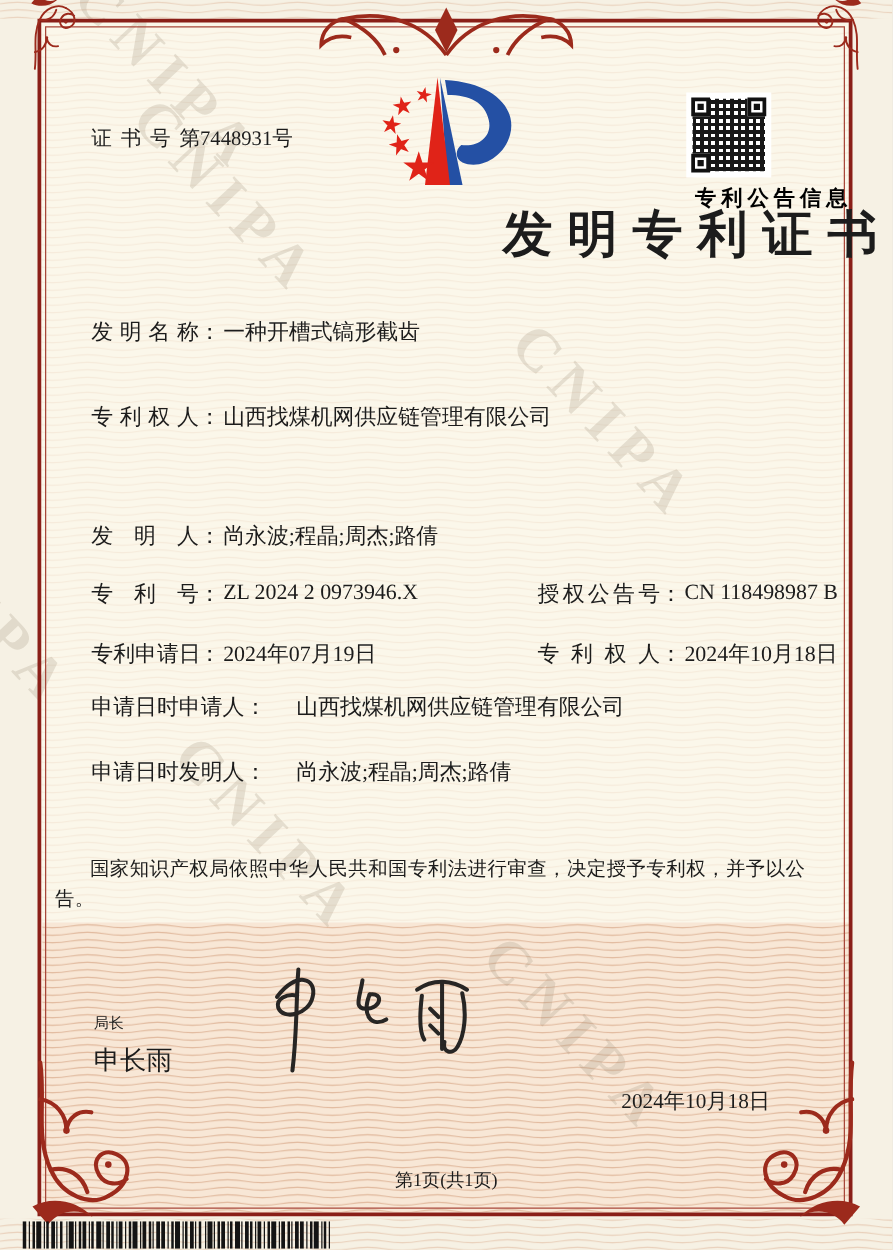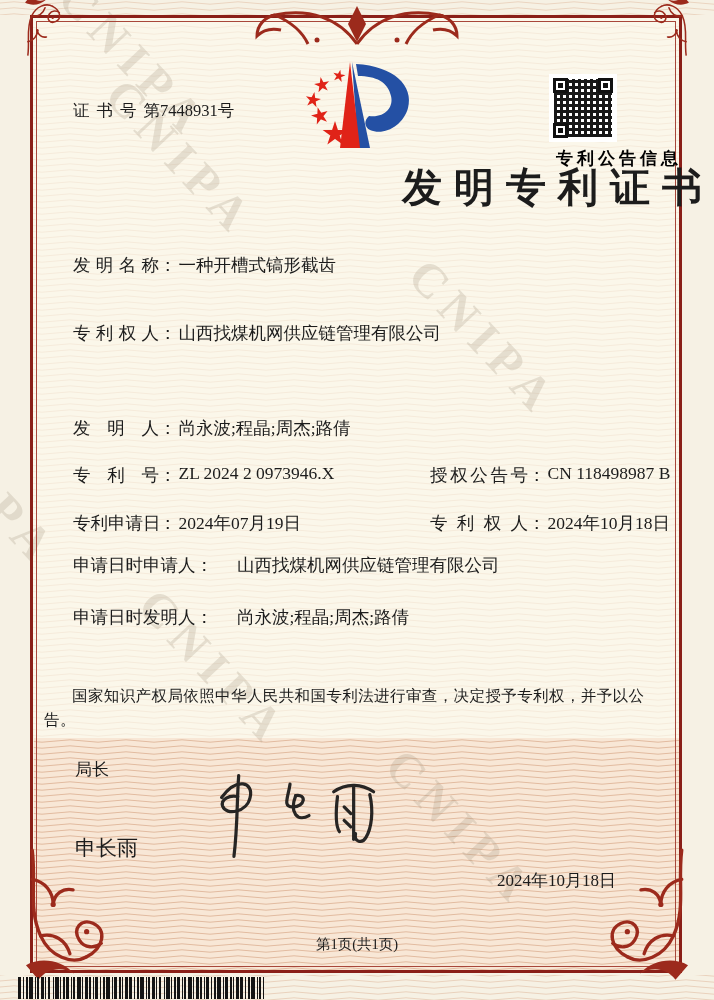--- a/index.html
+++ b/index.html
@@ -42,21 +42,21 @@
   .f-value{display:inline-block;vertical-align:top;margin-left:2px;}
   .f-value-gap{margin-left:24px;}
   .f-right{position:absolute;left:357px;top:0;white-space:nowrap;}
   .f-right .f-label{width:98px;}
   .addr-val{display:inline-block;vertical-align:top;margin-left:2px;line-height:23px;white-space:normal;width:470px;}
   
   .statement{position:absolute;left:44px;top:684px;width:604px;font-size:15.5px;
     line-height:23.5px;letter-spacing:0.4px;}
   .statement .l1{text-indent:28px;}
   
-  .sig-title{position:absolute;left:75px;top:758px;font-size:17px;font-family:Liberation Mono, monospace;}
+  .sig-title{position:absolute;left:75px;top:810px;font-size:12px;font-family:Liberation Mono, monospace;}
   .sig-name{position:absolute;left:75px;top:834px;font-size:21px;font-family:Liberation Serif, serif;}
   .sig-svg{position:absolute;left:195px;top:770px;}
   .issue-date{position:absolute;left:497px;top:869px;font-size:17px;}
   .page-info{position:absolute;left:0;top:935px;width:714px;text-align:center;font-size:14.5px;}
   .barcode{position:absolute;left:18px;top:977px;}
   .orn{position:absolute;pointer-events:none;}
 </style>
 </head>
 <body>
 

